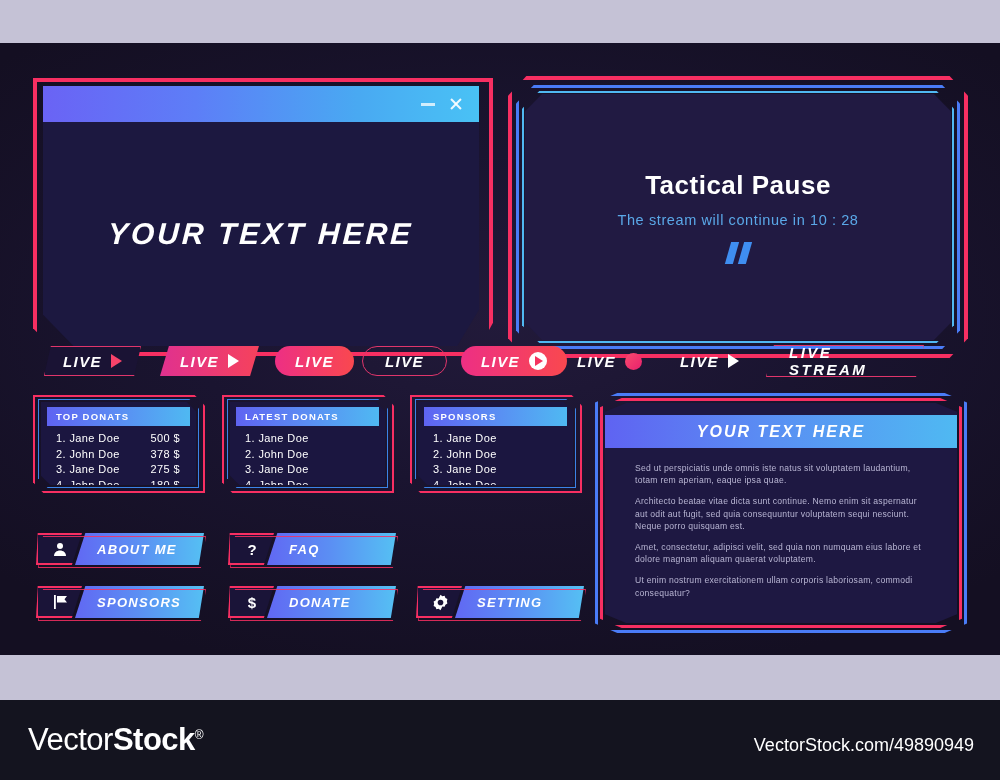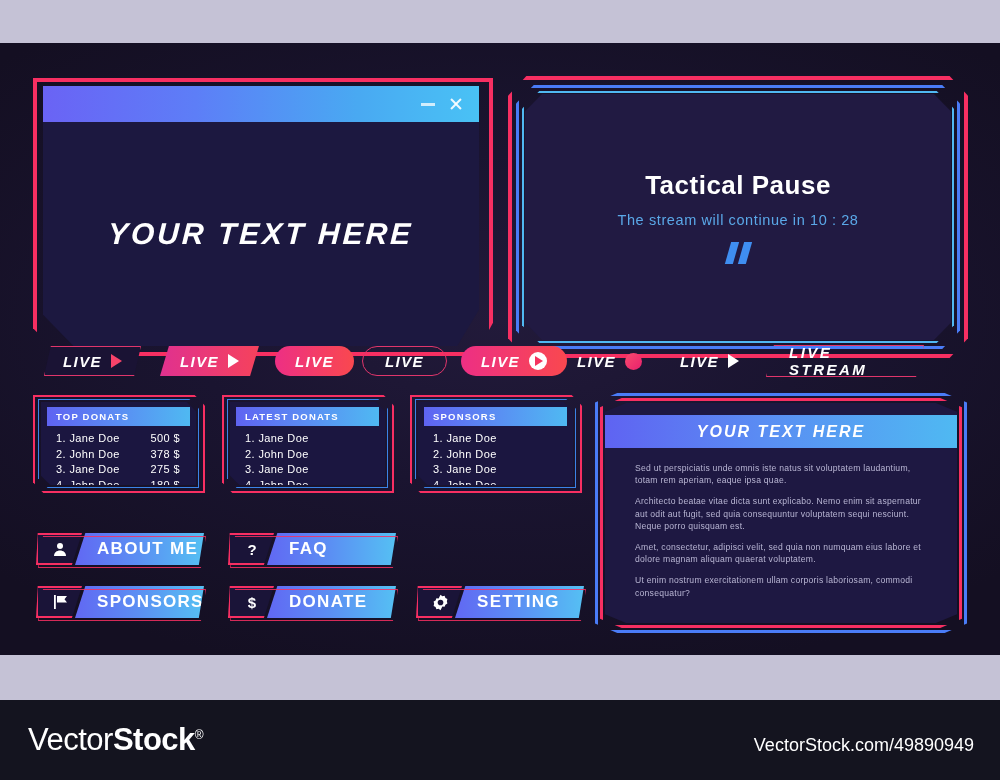--- a/index.html
+++ b/index.html
@@ -171,21 +171,21 @@
     position:relative; width:46px; flex:none; background:#1a1438;
     border:2px solid #f72f62; border-right:none;
     clip-path:polygon(4% 0,100% 0,78% 100%,0 100%);
     display:flex; align-items:center; justify-content:center;
   }
   .mb-label{
     position:relative; flex:1; margin-left:-7px;
     background:linear-gradient(90deg,#6168f3 0%,#5b8ef3 48%,#55c0f3 100%);
     clip-path:polygon(8% 0,100% 0,96% 100%,0 100%);
     display:flex; align-items:center; padding-left:22px;
-    color:#fff; font-weight:bold; font-size:17px; letter-spacing:1.3px;
+    color:#fff; font-style:italic; font-weight:bold; font-size:13px; letter-spacing:1.3px;
   }
   .mb-accent{
     position:absolute; left:2px; top:3px; width:168px; height:32px;
     border:1.5px solid rgba(247,47,98,.85); pointer-events:none;
     clip-path:polygon(3% 0,100% 0,97% 100%,0 100%);
   }
   .ic{ color:#fff; font-size:15px; font-weight:bold; line-height:1; }
 
   
   .wm-logo{ position:absolute; left:28px; top:722px; color:#fff;
@@ -340,21 +340,21 @@
     </div>
   </div>
 
   <div class="tp">
     <div class="tp-o1"></div>
     <div class="tp-o2"></div>
     <div class="tp-fill">
       <div class="tp-head">YOUR TEXT HERE</div>
       <div class="tp-body">
         <p>Sed ut perspiciatis unde omnis iste natus sit voluptatem laudantium, totam rem aperiam, eaque ipsa quae.</p>
-        <p>Architecto beatae vitae dicta sunt explicabo. Nemo enim sit aspernatur aut odit aut fugit, sed quia consequuntur voluptatem sequi nesciunt. Neque porro quisquam est.</p>
+        <p>Architecto beatae vitae dicta sunt continue. Nemo enim sit aspernatur aut odit aut fugit, sed quia consequuntur voluptatem sequi nesciunt. Neque porro quisquam est.</p>
         <p>Amet, consectetur, adipisci velit, sed quia non numquam eius labore et dolore magnam aliquam quaerat voluptatem.</p>
         <p>Ut enim  nostrum exercitationem ullam corporis   laboriosam, commodi consequatur?</p>
       </div>
     </div>
   </div>
 
   <div class="mb" style="left:36px;top:490px;">
     <div class="mb-icon">
       <svg width="16" height="16" viewBox="0 0 16 16" fill="#fff">
           <circle cx="8" cy="5" r="3"></circle>

